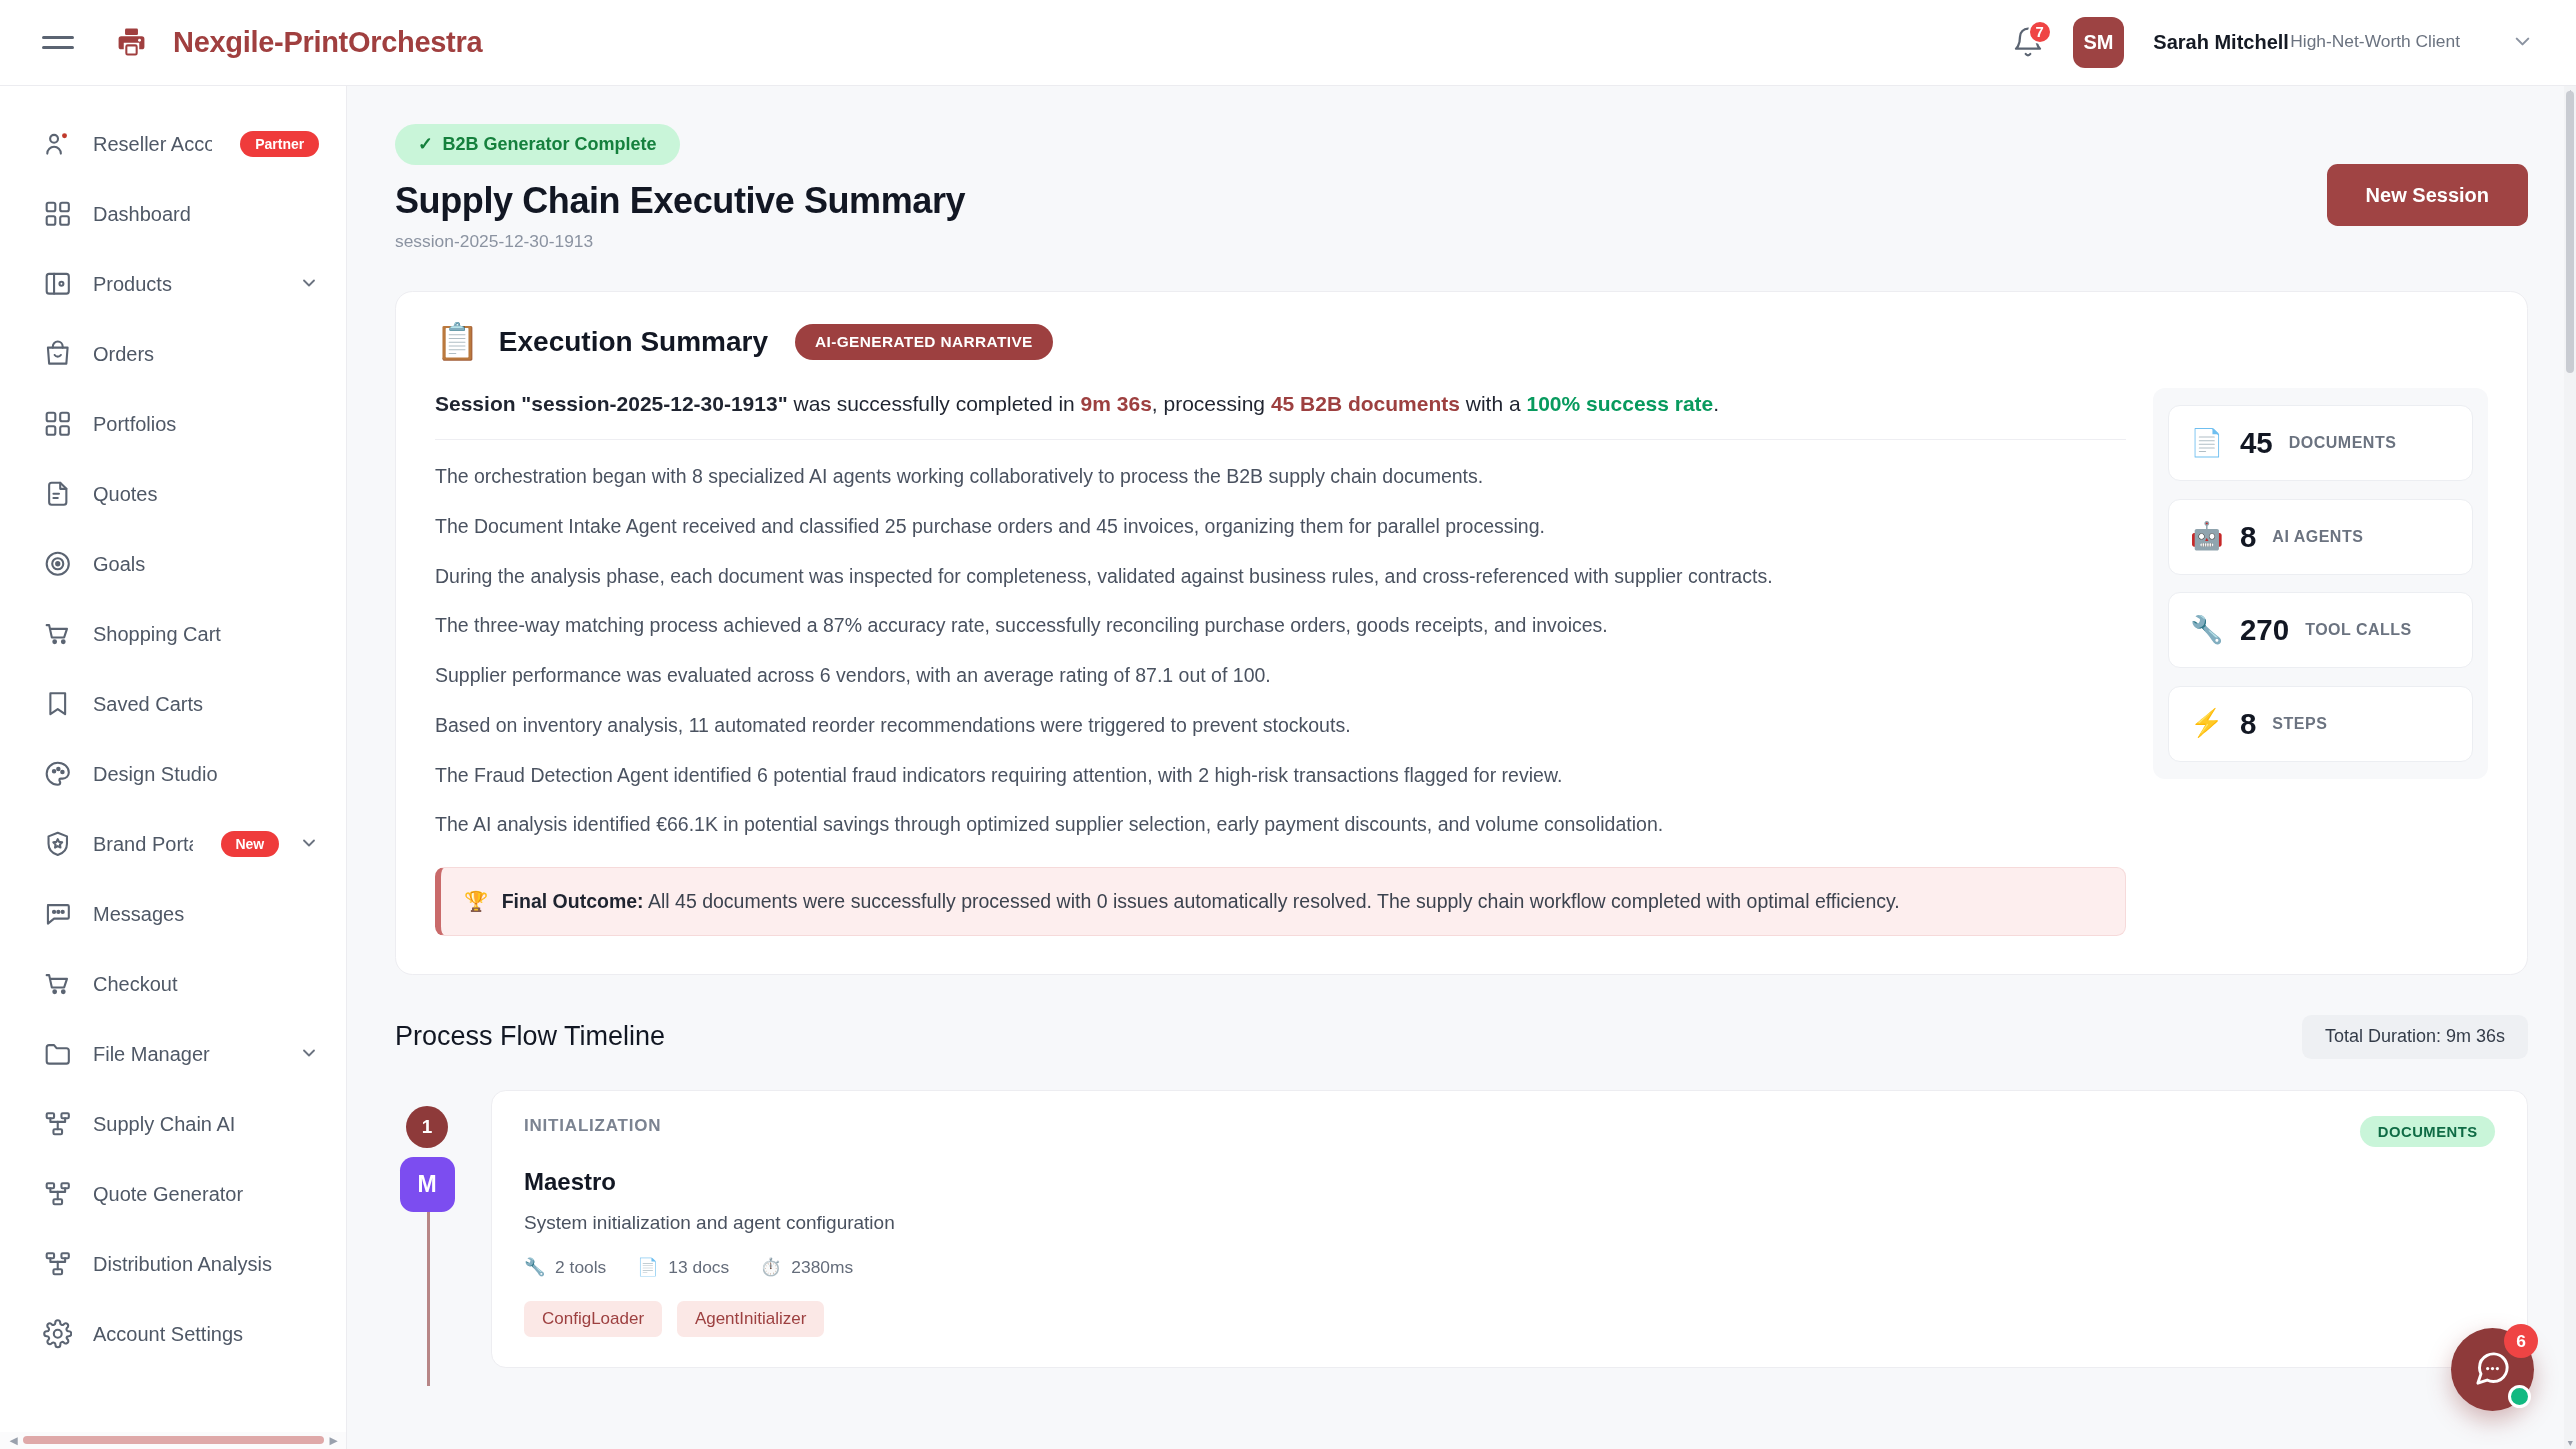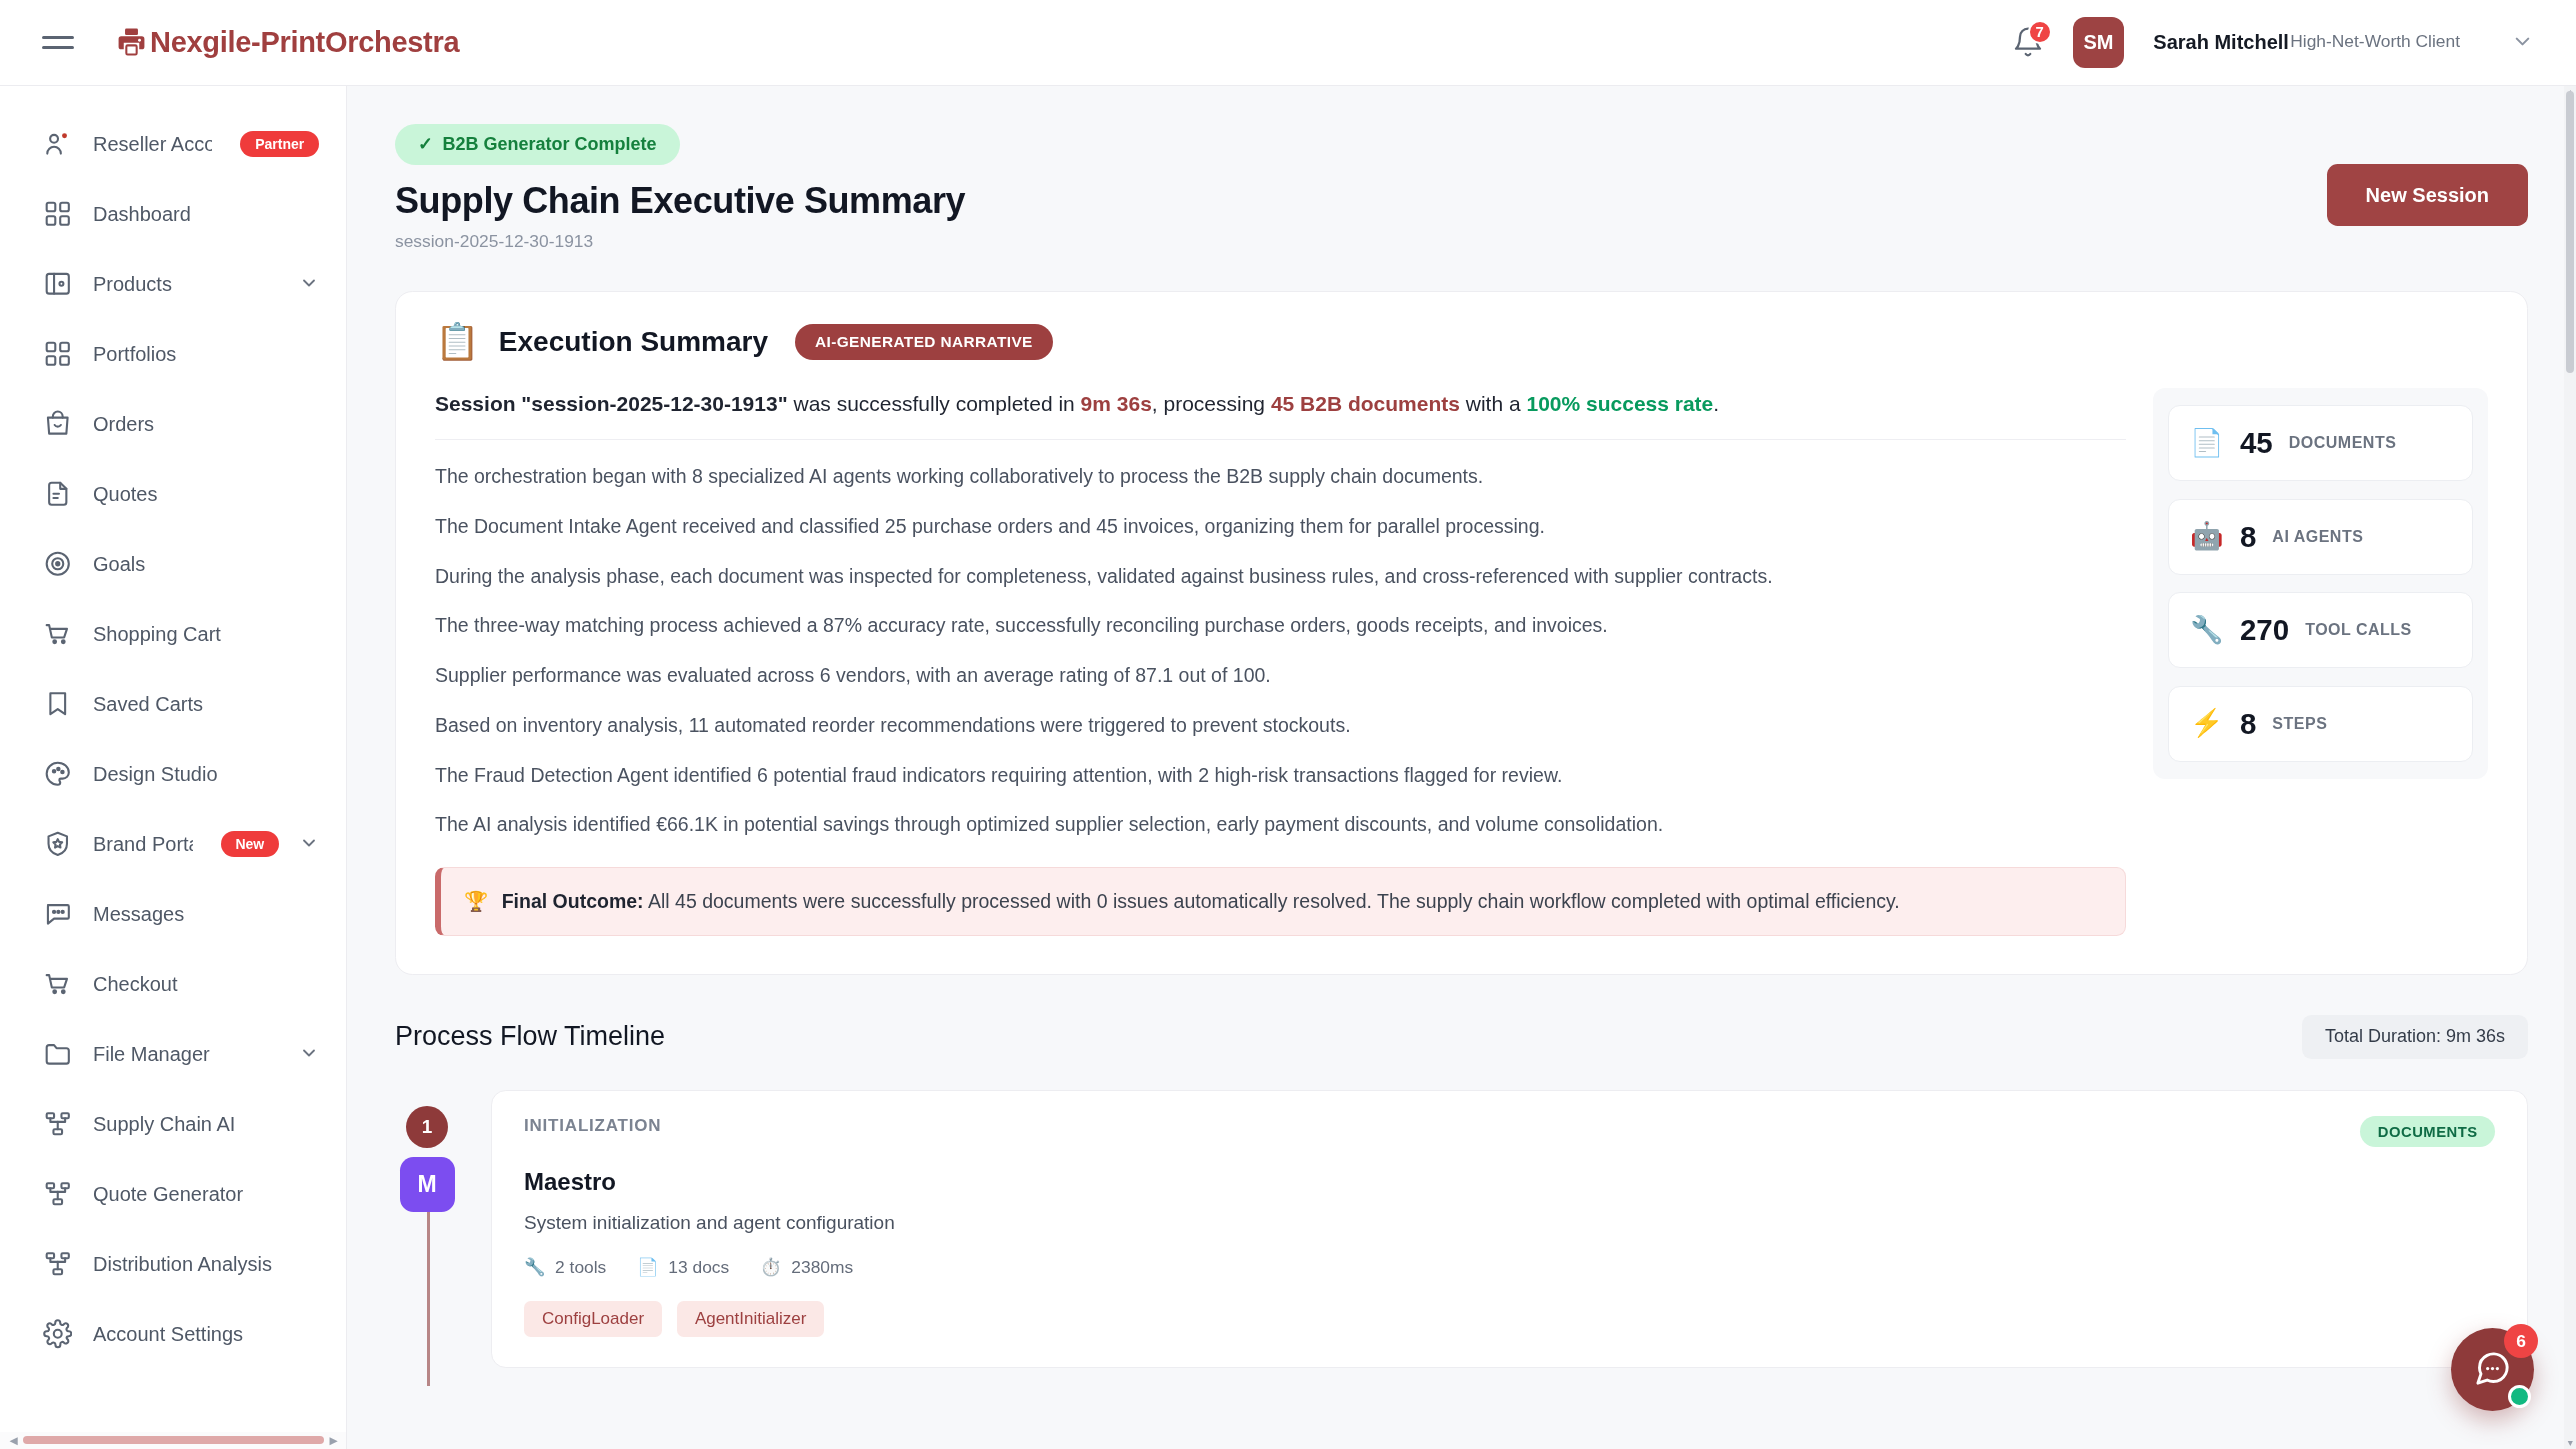--- a/index.html
+++ b/index.html
@@ -13,21 +13,21 @@
 
   
   .topbar {
     position: absolute; top: 0; left: 0; width: 2576px; height: 86px;
     background: #ffffff; border-bottom: 0.7px solid #ececf0;
     display: flex; align-items: center; z-index: 40;
   }
   .hamburger { margin-left: 42px; width: 39px; height: 39px; display: flex;
     flex-direction: column; justify-content: center; gap: 6.7px; cursor: pointer; }
   .hamburger span { display: block; width: 32px; height: 3.4px; border-radius: 2px; background: #5b6472; }
-  .brand { display: flex; align-items: center; gap: 3px; margin-left: 35px; justify-content: space-between; }
+  .brand { display: flex; align-items: center; gap: 26px; margin-left: 35px; justify-content: space-between; }
   .brand-title { font-size: 29px; font-weight: 700; color: #a03f3f; letter-spacing: -0.3px; }
 
   .topbar-right { margin-left: auto; display: flex; align-items: center; gap: 24px; margin-right: 42px; }
   .bell-wrap { position: relative; width: 42px; height: 42px; display: flex; align-items: center; justify-content: center; cursor: pointer; }
   .bell-badge {
     position: absolute; top: -1.3px; right: -2.7px; min-width: 24px; height: 24px; padding: 0 5.4px;
     background: #ef4444; color: #fff; border-radius: 670px; font-size: 14.8px; font-weight: 700;
     display: flex; align-items: center; justify-content: center; border: 2px solid #fff;
   }
   .avatar {
@@ -259,37 +259,37 @@
           </svg>
         </span>
         <span class="nav-label">Products</span>
         <span class="nav-chev"><svg width="20" height="20" viewBox="0 0 24 24" fill="none" stroke="currentColor" stroke-width="2.2" stroke-linecap="round" stroke-linejoin="round">
             <polyline points="6 9 12 15 18 9"></polyline>
           </svg></span>
       </div>
       <div class="nav-item">
         <span class="nav-ico">
           <svg width="29.5" height="29.5" viewBox="0 0 24 24" fill="none" stroke="currentColor" stroke-width="1.7" stroke-linecap="round" stroke-linejoin="round">
+            <path d="M4 7h16l-1 13H5L4 7z"></path>
+            <path d="M8 7V6a4 4 0 0 1 8 0v1"></path>
+            <path d="M9.5 13a3 3 0 0 0 5 0"></path>
+          </svg>
+        </span>
+        <span class="nav-label">Orders</span>
+      </div>
+      <div class="nav-item">
+        <span class="nav-ico">
+          <svg width="29.5" height="29.5" viewBox="0 0 24 24" fill="none" stroke="currentColor" stroke-width="1.7" stroke-linecap="round" stroke-linejoin="round">
             <rect x="3" y="3" width="7" height="7" rx="1.5"></rect>
             <rect x="14" y="3" width="7" height="7" rx="1.5"></rect>
             <rect x="3" y="14" width="7" height="7" rx="1.5"></rect>
             <rect x="14" y="14" width="7" height="7" rx="1.5"></rect>
           </svg>
         </span>
         <span class="nav-label">Portfolios</span>
-      </div>
-      <div class="nav-item">
-        <span class="nav-ico">
-          <svg width="29.5" height="29.5" viewBox="0 0 24 24" fill="none" stroke="currentColor" stroke-width="1.7" stroke-linecap="round" stroke-linejoin="round">
-            <path d="M4 7h16l-1 13H5L4 7z"></path>
-            <path d="M8 7V6a4 4 0 0 1 8 0v1"></path>
-            <path d="M9.5 13a3 3 0 0 0 5 0"></path>
-          </svg>
-        </span>
-        <span class="nav-label">Orders</span>
       </div>
       <div class="nav-item">
         <span class="nav-ico">
           <svg width="29.5" height="29.5" viewBox="0 0 24 24" fill="none" stroke="currentColor" stroke-width="1.7" stroke-linecap="round" stroke-linejoin="round">
             <path d="M14 3H7a2 2 0 0 0-2 2v14a2 2 0 0 0 2 2h10a2 2 0 0 0 2-2V8z"></path>
             <polyline points="14 3 14 8 19 8"></polyline>
             <line x1="8.5" y1="12" x2="13" y2="12"></line>
             <line x1="8.5" y1="15.5" x2="12" y2="15.5"></line>
           </svg>
         </span>

